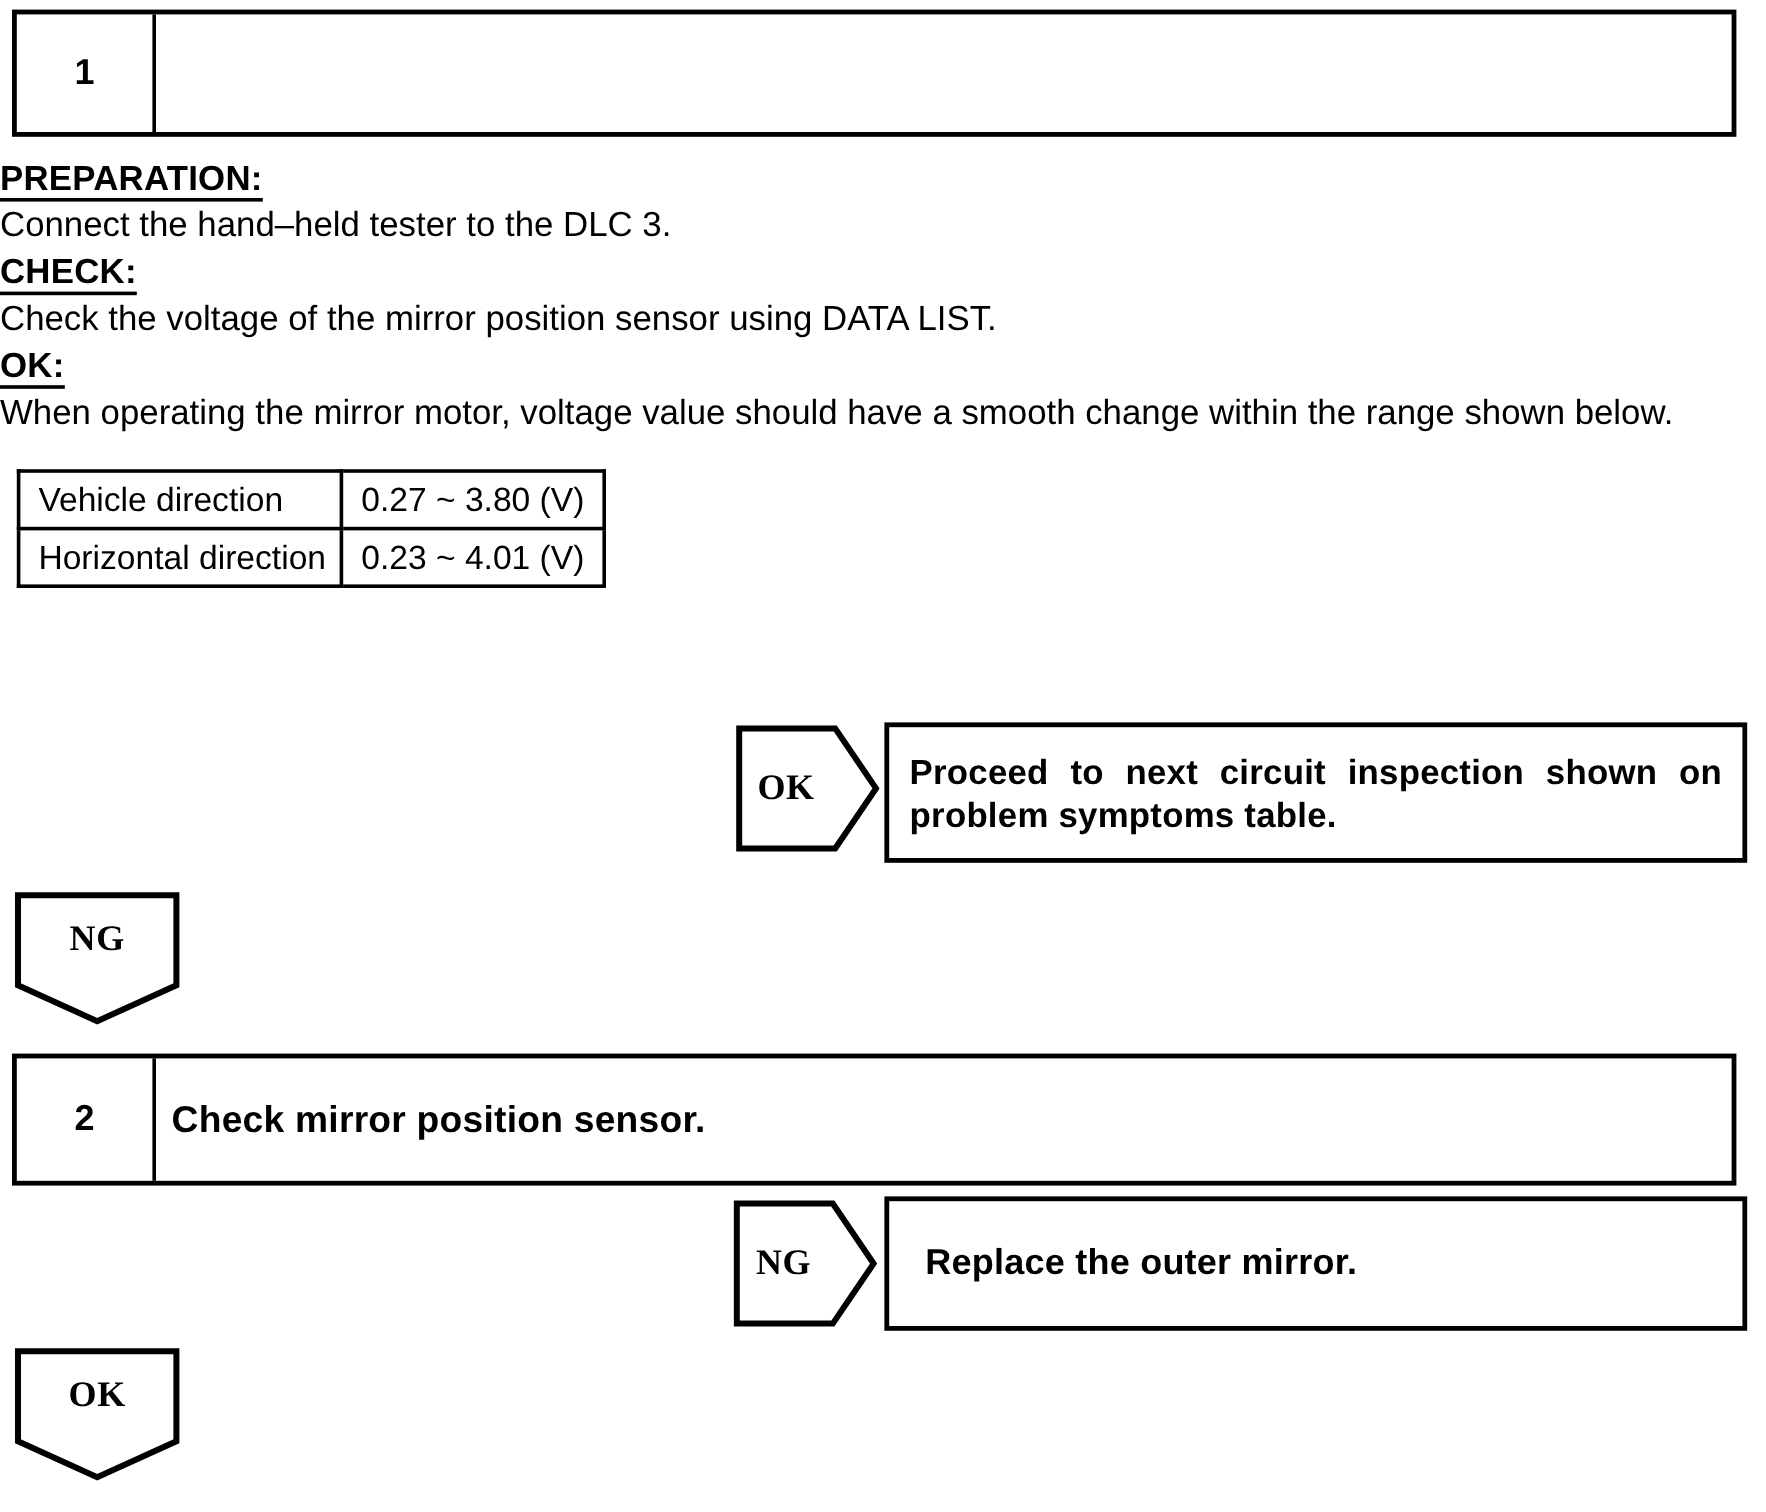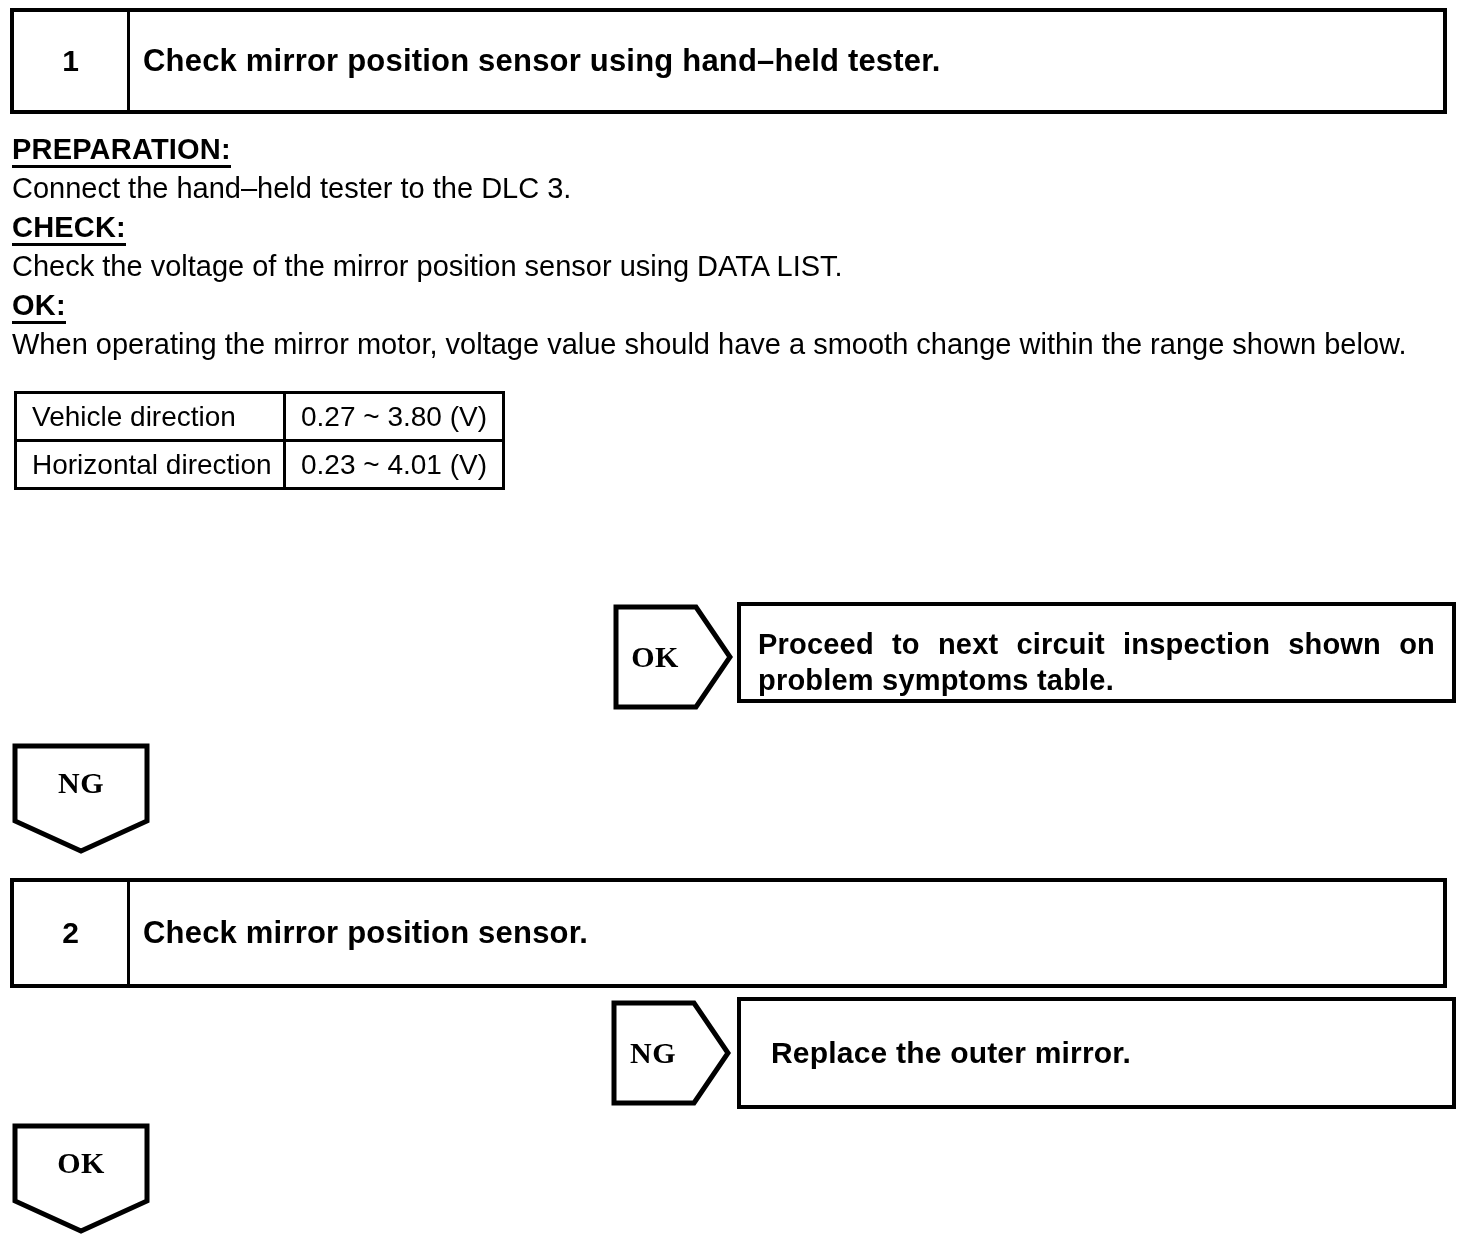--- a/index.html
+++ b/index.html
@@ -92,24 +92,23 @@
   #ok-result-box .justified { text-align: justify; text-align-last: justify; }
   #ng-result-box { display: flex; align-items: center; padding-left: 30px; font-size: 30px; }
 </style>
 </head>
 <body style="background: rgb(255, 255, 255); color: rgb(0, 0, 0);">
 
 <div>
 
   <div class="step-box abs" style="left:10px; top:8px; width:1437px; height:106px;">
     <div class="step-num">1</div>
-    <div class="step-title">Check mirror position sensor using hand–held tester.</div>
   </div>
 
-  <div class="abs" style="left:12px; top:131px; width:1445px;">
+  <div class="abs" style="left:0; top:131px; width:1445px;">
     <div class="proc-line proc-heading">
       <span>PREPARATION:</span>
     </div>
     <div class="proc-line">Connect the hand–held tester to the DLC 3.</div>
     <div class="proc-line proc-heading">
       <span>CHECK:</span>
     </div>
     <div class="proc-line">Check the voltage of the mirror position sensor using DATA LIST.</div>
     <div class="proc-line proc-heading">
       <span>OK:</span>
@@ -130,21 +129,21 @@
     </tbody>
   </table>
 
   <div class="conn conn-right" style="left:613px; top:604px; width:120px; height:106px;">
     <svg width="120" height="106" viewBox="0 0 120 106">
       <polygon points="3,3 83,3 117,53 83,103 3,103" fill="#ffffff" stroke="#000000" stroke-width="5"></polygon>
     </svg>
     <span class="conn-label">OK</span>
   </div>
 
-  <div class="result-box abs" id="ok-result-box" style="left:737px; top:602px; width:719px; height:101px;">
+  <div class="result-box abs" id="ok-result-box" style="left:737px; top:602px; width:719px; height:117px;">
     <div class="justified">Proceed to next circuit inspection shown on</div>
     <div>problem symptoms table.</div>
   </div>
 
   <div class="conn conn-down" style="left:12px; top:743px; width:138px; height:112px;">
     <svg width="138" height="112" viewBox="0 0 138 112">
       <polygon points="3,3 135,3 135,78 69,108 3,78" fill="#ffffff" stroke="#000000" stroke-width="5"></polygon>
     </svg>
     <span class="conn-label">NG</span>
   </div>

